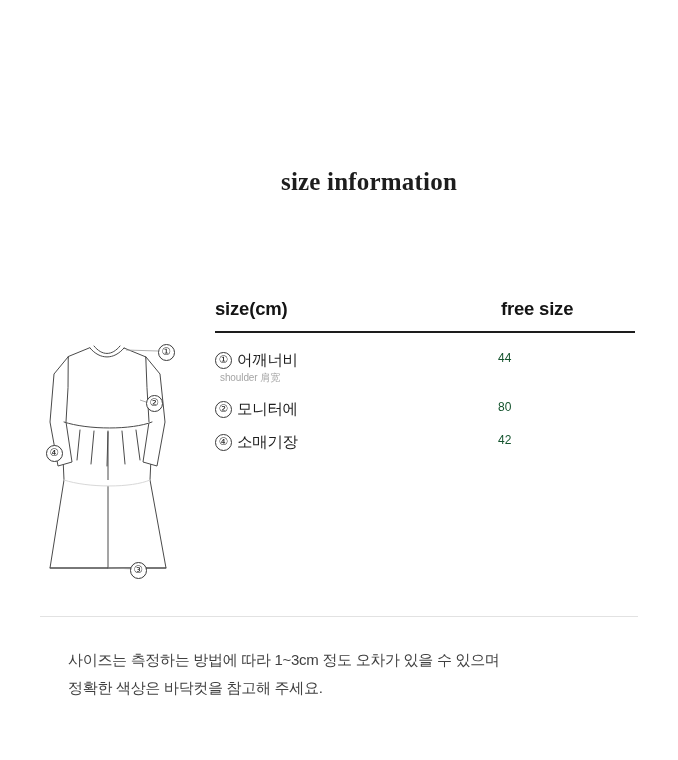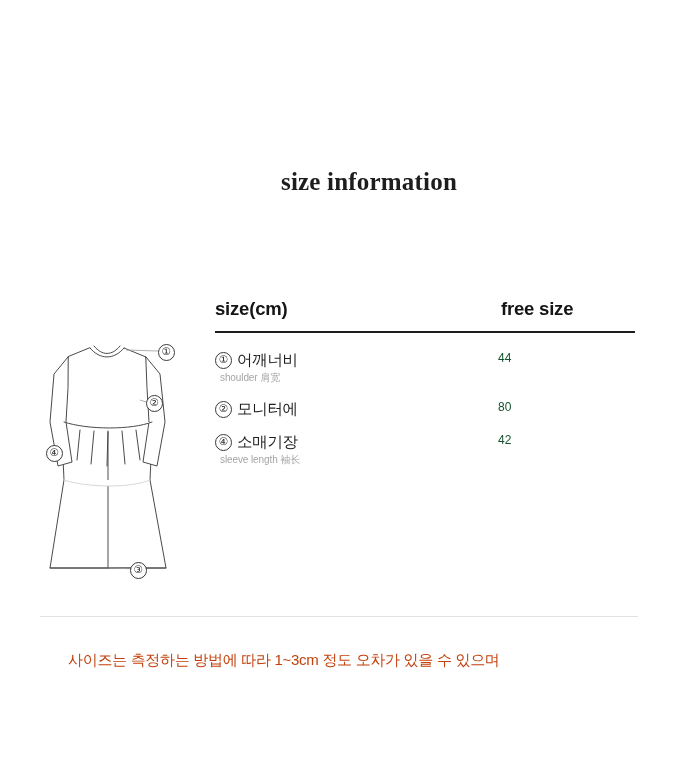--- a/index.html
+++ b/index.html
@@ -151,21 +151,21 @@
   .notes {
     position: absolute;
     left: 68px;
     top: 650px;
     width: 560px;
   }
   .notes p {
     margin: 0 0 9px 0;
     font-size: 15px;
     line-height: 19px;
-    color: #c2410c;
+    color: #404040;
     letter-spacing: -0.3px;
   }
 </style>
 </head>
 <body>
 
 <div class="page">
 
   <div class="title">size information</div>
 
@@ -228,25 +228,25 @@
       <div class="cell-label">
         <div class="lab-ko"><span class="num">②</span><span>모니터에</span></div>
       </div>
       <div class="cell-value">80</div>
     </div>
 
 
     <div class="row">
       <div class="cell-label">
         <div class="lab-ko"><span class="num">④</span><span>소매기장</span></div>
-        <div class="lab-en">sleeve length 袖长</div>
       </div>
       <div class="cell-value">42</div>
     </div>
   </div>
 
   <div class="divider"></div>
 
   <div class="notes">
     <p>사이즈는 측정하는 방법에 따라 1~3cm 정도 오차가 있을 수 있으며</p>
+    <p>정확한 색상은 바닥컷을 참고해 주세요.</p>
   </div>
 
 </div>
 
 </body></html>

